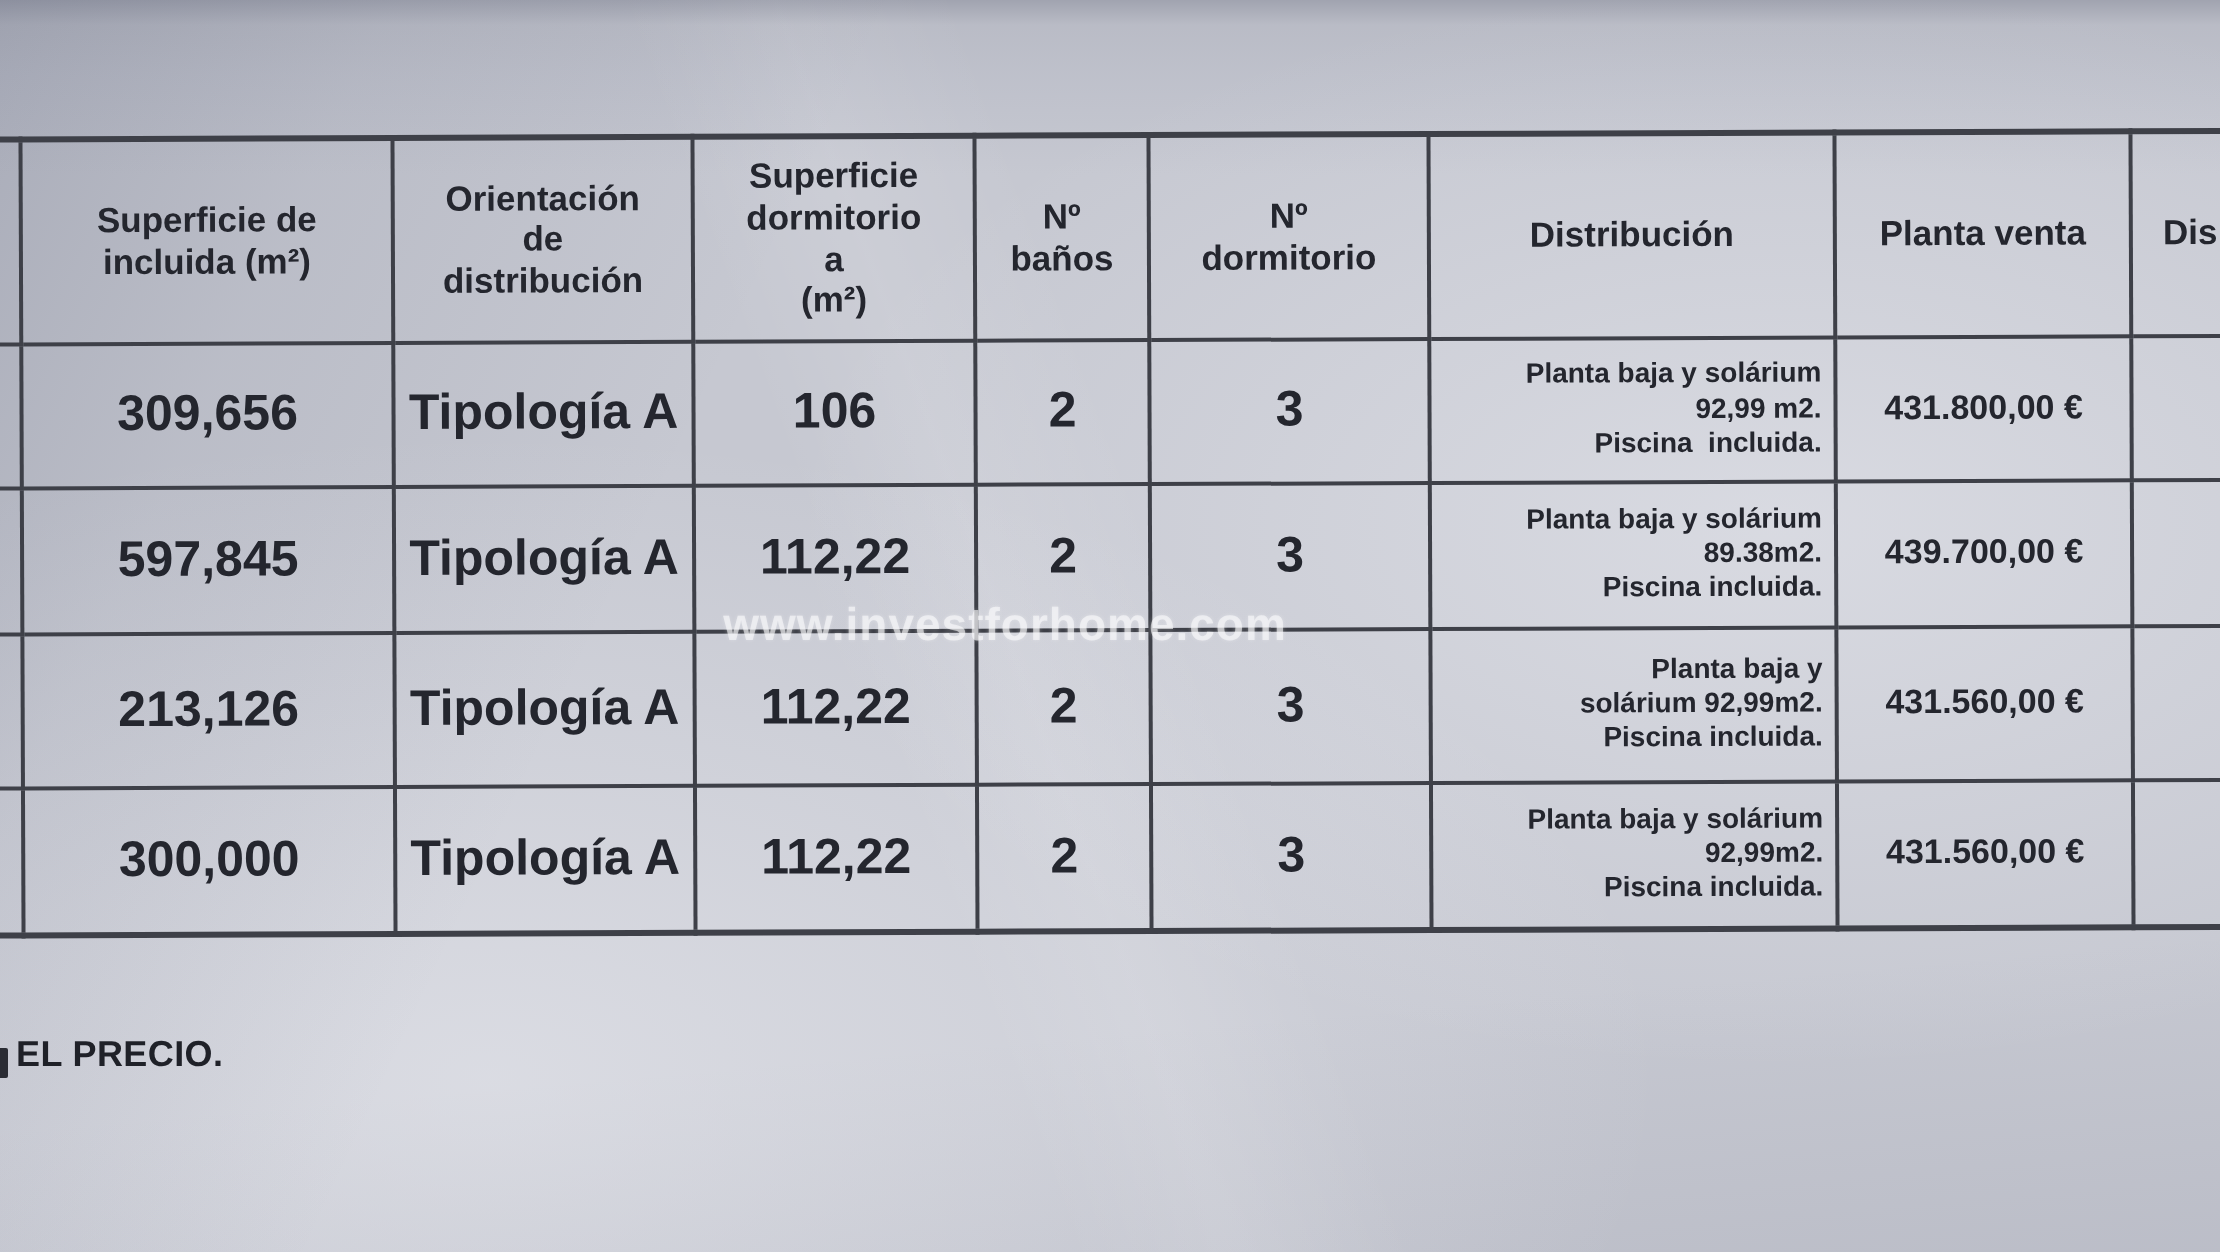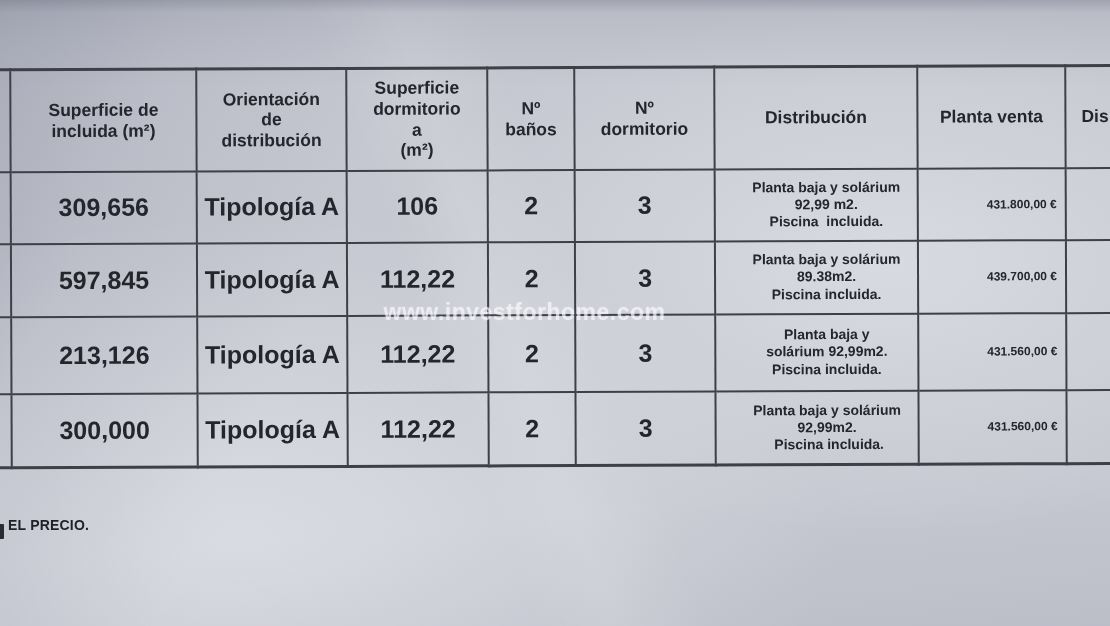--- a/index.html
+++ b/index.html
@@ -42,41 +42,41 @@
   th{
     font-weight:bold;font-size:17.5px;line-height:1.18;
     text-align:center;vertical-align:middle;padding:2px 4px;
   }
   .h-label{white-space:pre-line;}
   td{vertical-align:middle;}
   td.val{
     text-align:center;font-weight:bold;font-size:25px;padding:0 4px;
   }
   td.dist{
-    text-align:center;padding:2px 6px 2px 26px;margin-top:46px;
+    text-align:right;padding:2px 6px 2px 26px;margin-top:46px;
   }
   td.dist .dist-text{
     display:inline-block;white-space:pre-wrap;
     font-weight:bold;font-size:14px;line-height:1.22;
   }
   td.price{
-    text-align:right;font-weight:bold;font-size:12px;white-space:nowrap;padding:0 8px;
+    text-align:center;font-weight:bold;font-size:17px;white-space:nowrap;padding:0 20px;
   }
   th.cut-col{text-align:left;padding-left:15px;}
   .watermark{
     position:absolute;left:0;top:299px;width:1005px;
     text-align:center;
     font-weight:bold;font-size:23px;letter-spacing:0.5px;
     color:rgba(250,250,252,0.62);
     text-shadow:0 0 2px rgba(255,255,255,0.28);
-    z-index:5;pointer-events:none;padding-left:22px;
+    z-index:5;pointer-events:none;
   }
   .footer-line{
     position:absolute;left:8px;top:517px;
-    font-weight:bold;font-size:14px;color:#1f2128;
+    font-weight:bold;font-size:18px;color:#1f2128;
     letter-spacing:0.2px;
   }
   .clipped-char{
     position:absolute;left:-3px;top:524px;width:7px;height:15px;
     background:#2a2c34;border-radius:1px;
   }
 </style>
 </head>
 <body>
 

